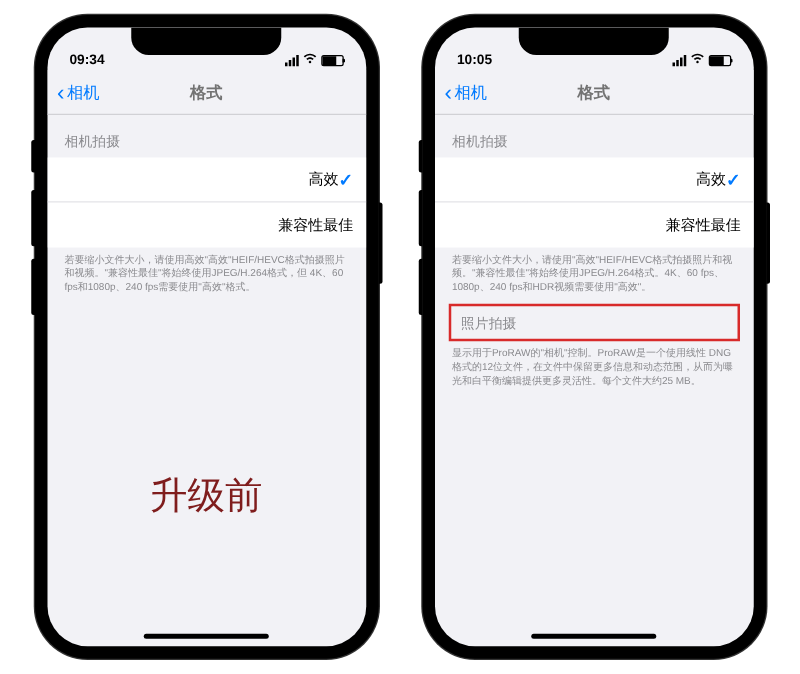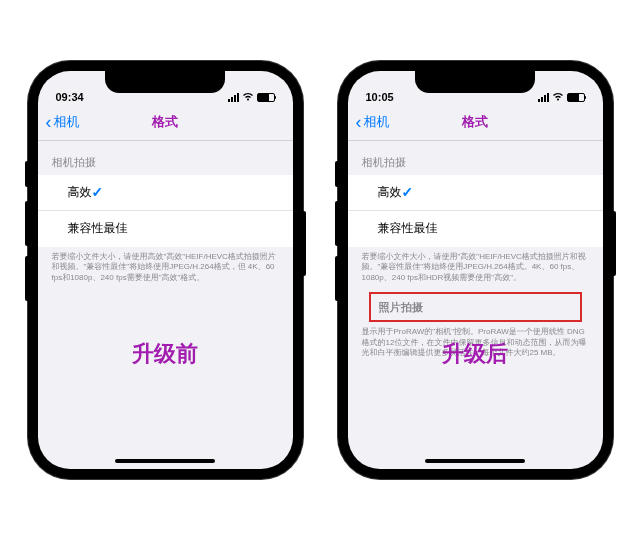--- a/index.html
+++ b/index.html
@@ -11,21 +11,21 @@
       display: flex;
       justify-content: space-around;
       align-items: center;
       padding: 10px;
     }
     .phone-wrapper {
       position: relative;
     }
     .phone {
       width: 275px;
-      height: 418px;
+      height: 515px;
       background: #000;
       border-radius: 42px;
       padding: 10px;
       position: relative;
       box-shadow: 0 0 0 1px #333;
     }
     .phone-side-btn-l1 { position:absolute; left:-3px; top:100px; width:3px; height:26px; background:#000; border-radius:2px 0 0 2px; }
     .phone-side-btn-l2 { position:absolute; left:-3px; top:140px; width:3px; height:45px; background:#000; border-radius:2px 0 0 2px; }
     .phone-side-btn-l3 { position:absolute; left:-3px; top:195px; width:3px; height:45px; background:#000; border-radius:2px 0 0 2px; }
     .phone-side-btn-r { position:absolute; right:-3px; top:150px; width:3px; height:65px; background:#000; border-radius:0 2px 2px 0; }
@@ -80,41 +80,41 @@
     }
     .nav-back {
       position: absolute;
       left: 8px;
       display: flex;
       align-items: center;
       color: #007aff;
       font-size: 13px;
     }
     .nav-back-chevron { font-size: 18px; font-weight: 300; margin-right: 2px; line-height:1; }
-    .nav-title { font-size: 13px; font-weight: 600; color: #a21caf; }
+    .nav-title { font-size: 13px; font-weight: 600; color: #737373; }
     .section-header {
       font-size: 11px;
       color: #8a8a8e;
       padding: 14px 14px 5px;
       letter-spacing: 0.2px;
     }
     .section-footer {
       font-size: 8px;
       color: #8a8a8e;
       padding: 5px 14px 8px;
       line-height: 1.35;
     }
     .list {
       background: #fff;
     }
     .row {
       display: flex;
       align-items: center;
-      justify-content: flex-start;
-      padding: 9px 30px;
+      justify-content: flex-end;
+      padding: 9px 10px;
       font-size: 12px;
       color: #000;
       border-bottom: 0.5px solid #e3e3e7;
       min-height: 36px;
     }
     .row:last-child { border-bottom: none; }
     .check { color: #007aff; font-size: 14px; font-weight: 600; }
     .toggle {
       width: 38px;
       height: 22px;
@@ -127,41 +127,40 @@
       right: 2px;
       top: 2px;
       width: 18px;
       height: 18px;
       background: #fff;
       border-radius: 50%;
       box-shadow: 0 1px 2px rgba(0,0,0,0.2);
     }
     .highlight-box {
       border: 2.5px solid #d82a2a;
-      margin: 0 21px;
-      font-weight: bold;
+      margin: 0 11px;
     }
     .highlight-box .section-header { padding-left: 8px; padding-top: 6px; }
     .home-indicator {
       position: absolute;
       bottom: 6px;
       left: 50%;
       transform: translateX(-50%);
       width: 100px;
       height: 4px;
       background: #000;
       border-radius: 3px;
     }
     .big-label {
       position: absolute;
       left: 50%;
       transform: translateX(-50%);
-      font-size: 22px;
-      font-weight: 700;
-      color: #a21caf;
+      font-size: 30px;
+      font-weight: 400;
+      color: #7f1d1d;
       white-space: nowrap;
     }
     .big-label.before { bottom: 100px; }
     .big-label.after { bottom: 100px; }
   </style>
 </head>
 <body>
 
 <div class="phone-wrapper">
   <div class="phone">
@@ -261,17 +260,16 @@
           <span>兼容性最佳</span>
         </div>
       </div>
       <div class="section-footer">若要缩小文件大小，请使用"高效"HEIF/HEVC格式拍摄照片和视频。"兼容性最佳"将始终使用JPEG/H.264格式。4K、60 fps、1080p、240 fps和HDR视频需要使用"高效"。</div>
 
       <div class="highlight-box">
         <div class="section-header">照片拍摄</div>
       </div>
       <div class="section-footer">显示用于ProRAW的"相机"控制。ProRAW是一个使用线性 DNG 格式的12位文件，在文件中保留更多信息和动态范围，从而为曝光和白平衡编辑提供更多灵活性。每个文件大约25 MB。</div>
 
-      <div class="big-label after">升级后</div>
       <div class="home-indicator"></div>
     </div>
   </div>
 </div>
 
 </body></html>

